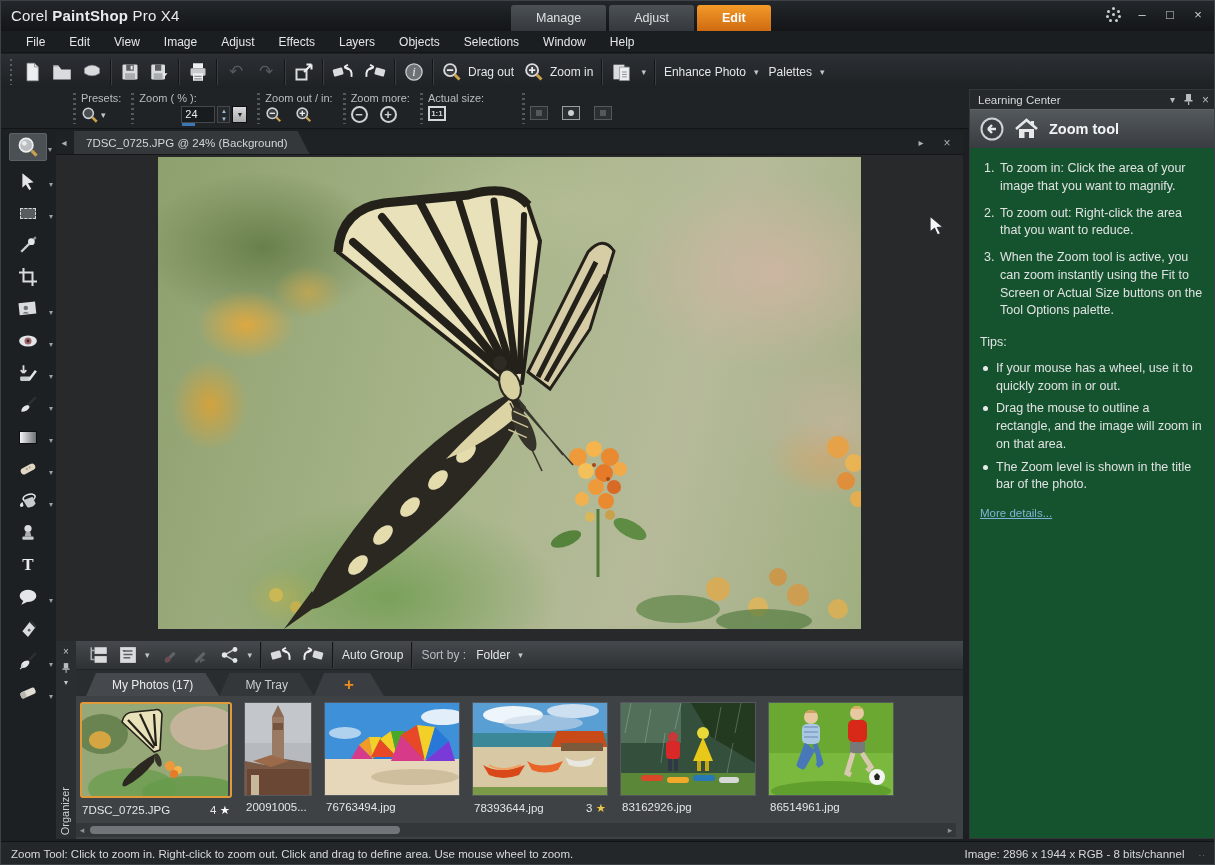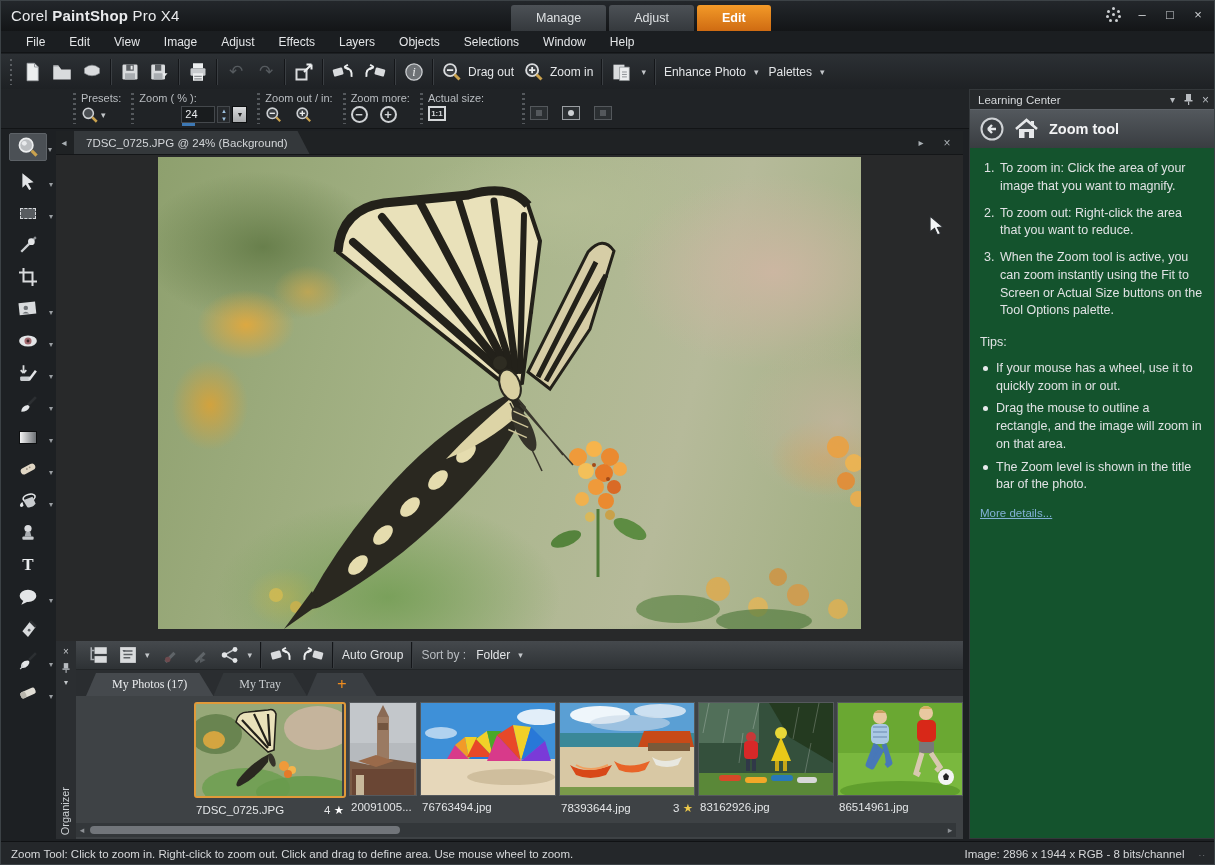--- a/index.html
+++ b/index.html
@@ -96,24 +96,24 @@
   ul.lc-tips li:before{content:"";position:absolute;left:-13px;top:6px;width:5px;height:5px;border-radius:50%;background:#e8eaec;}
   .lc-link{display:inline-block;margin:6px 0 0 4px;color:#82b1d6;font-size:11.5px;text-decoration:underline;}
 
   
   .organizer{position:absolute;left:55px;top:640px;width:907px;height:198px;background:#3e4245;}
   .org-side{position:absolute;left:0;top:0;width:20px;height:198px;background:#2b2e31;color:#c3c7ca;}
   .org-side .sic{display:block;text-align:center;font-size:10px;margin-top:5px;}
   .org-vlabel{position:absolute;left:3px;bottom:4px;writing-mode:vertical-rl;transform:rotate(180deg);font-size:11px;color:#cdd1d4;}
   .org-toolbar{position:absolute;left:20px;top:0;width:887px;height:29px;background:linear-gradient(#45494d,#2e3235);display:flex;align-items:center;padding-left:8px;border-bottom:1px solid #222527;}
   .org-tab-strip{position:absolute;left:20px;top:29px;width:887px;height:26px;background:#2a2d30;display:flex;align-items:flex-end;padding-left:10px;}
-  .org-tab{height:23px;display:flex;align-items:center;padding:0 26px;font-size:12px;color:#c9cdd0;background:#33373a;clip-path:polygon(10px 0,calc(100% - 14px) 0,100% 100%,0 100%);font-family:Liberation Serif, serif;}
+  .org-tab{height:23px;display:flex;align-items:center;padding:0 26px;font-size:12px;color:#c9cdd0;background:#33373a;clip-path:polygon(10px 0,calc(100% - 14px) 0,100% 100%,0 100%);}
   .org-tab.active{background:#45494d;color:#e9ebed;}
   .org-tab.addtab{color:#ef8c1e;font-size:17px;font-weight:700;padding:0 30px;background:#3a3e42;}
-  .thumbs{position:absolute;left:20px;top:55px;width:887px;height:127px;display:flex;align-items:flex-start;padding:6px 0 0 4px;gap:3px;justify-content:flex-end;}
+  .thumbs{position:absolute;left:20px;top:55px;width:887px;height:127px;display:flex;align-items:flex-start;padding:6px 0 0 4px;gap:12px;}
   .thumb{display:flex;flex-direction:column;}
   .timg{border:1px solid #55595d;}
   .thumb.sel .timg{border:2px solid #e09a3a;border-radius:3px;}
   .tmeta{display:flex;justify-content:space-between;align-items:center;margin-top:5px;padding:0 2px;font-size:11.5px;color:#e3e5e7;}
   .trating{font-size:11.5px;}
   .star-w{color:#ffffff;}
   .star-g{color:#ecc84a;}
   .org-scroll{position:absolute;left:20px;bottom:2px;width:880px;height:14px;background:#33373a;display:flex;align-items:center;}
   .org-scroll .arr{width:12px;text-align:center;color:#8c9094;font-size:9px;}
   .org-thumb-bar{height:8px;width:310px;background:#71757a;border-radius:4px;margin-left:2px;}

